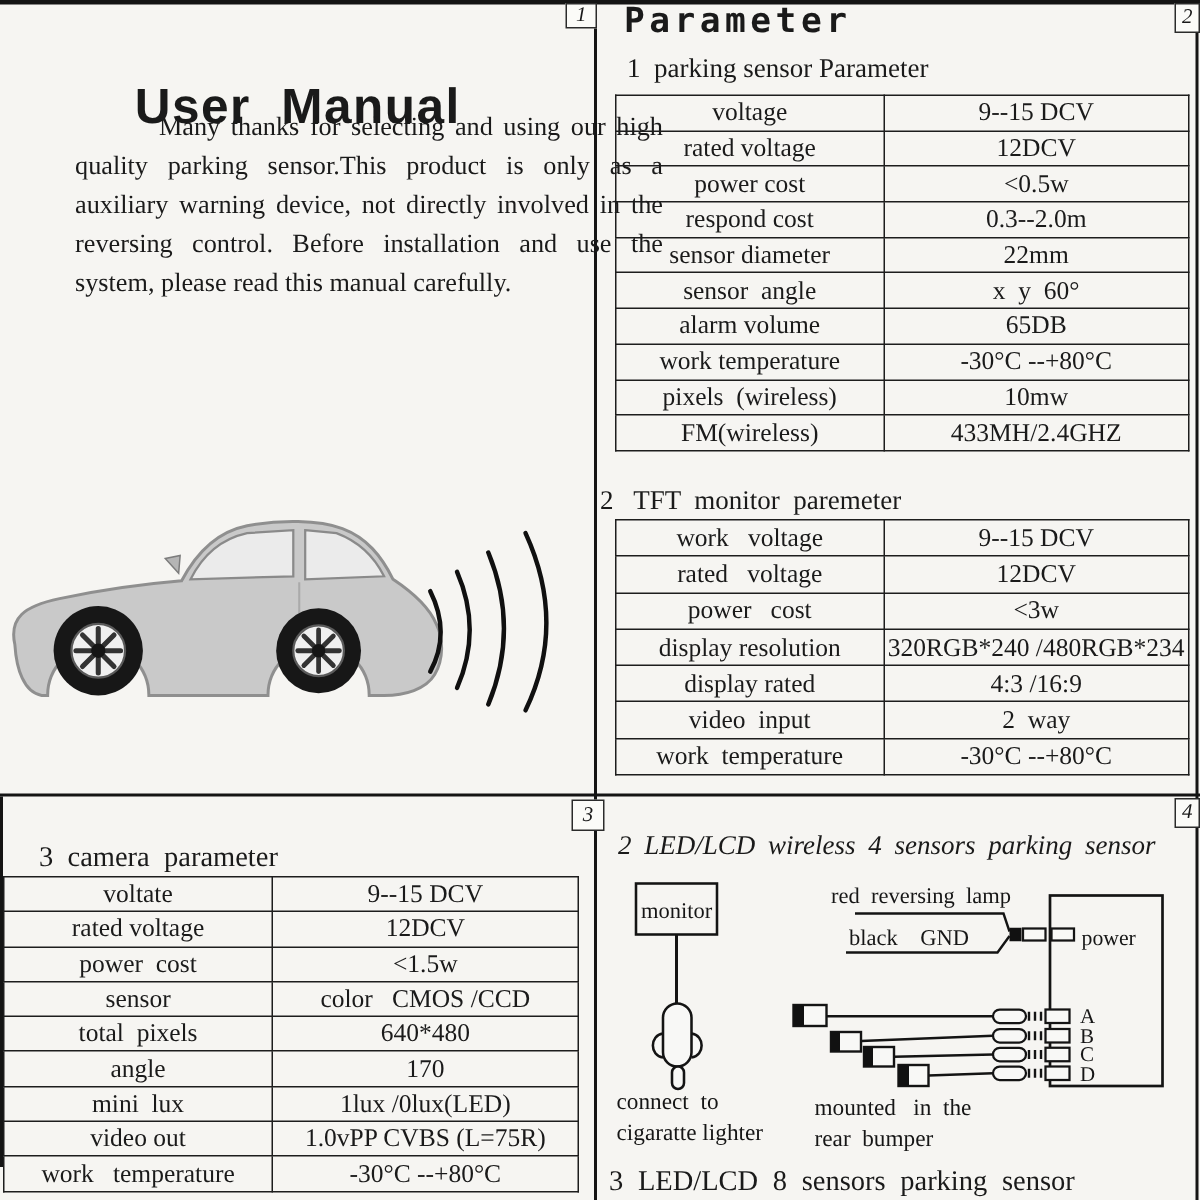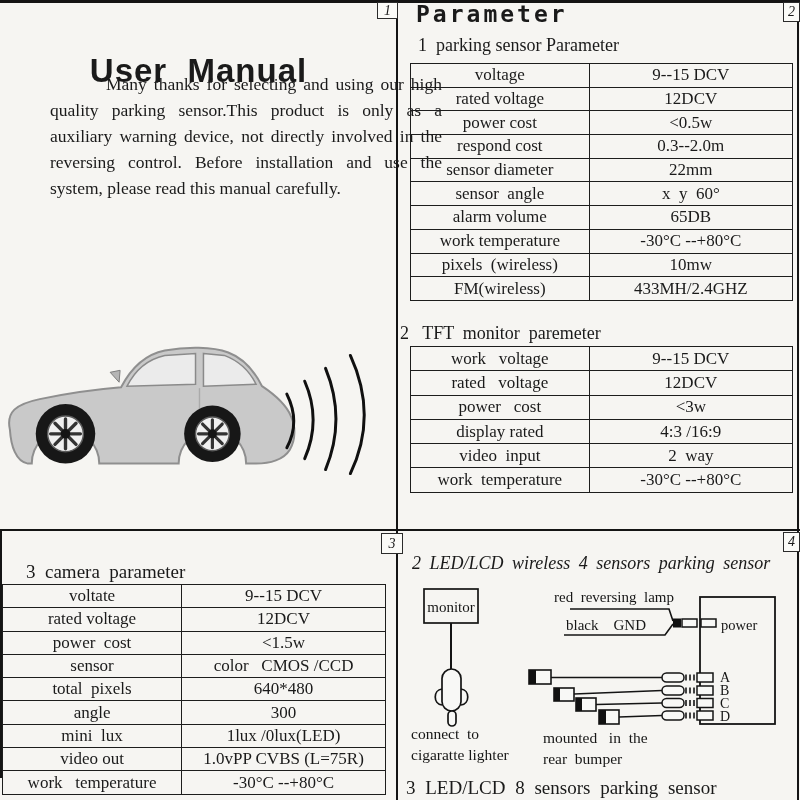--- a/index.html
+++ b/index.html
@@ -184,20 +184,24 @@
         </tr>
         <tr>
           <td>rated   voltage</td>
           <td>12DCV</td>
         </tr>
         <tr>
           <td>power   cost</td>
           <td>&lt;3w</td>
         </tr>
         <tr>
+          <td>display resolution</td>
+          <td>320RGB*240 /480RGB*234</td>
+        </tr>
+        <tr>
           <td>display rated</td>
           <td>4:3 /16:9</td>
         </tr>
         <tr>
           <td>video  input</td>
           <td>2  way</td>
         </tr>
         <tr>
           <td>work  temperature</td>
           <td>-30°C --+80°C</td>
@@ -225,21 +229,21 @@
         <tr>
           <td>sensor</td>
           <td>color   CMOS /CCD</td>
         </tr>
         <tr>
           <td>total  pixels</td>
           <td>640*480</td>
         </tr>
         <tr>
           <td>angle</td>
-          <td>300</td>
+          <td>170</td>
         </tr>
         <tr>
           <td>mini  lux</td>
           <td>1lux /0lux(LED)</td>
         </tr>
         <tr>
           <td>video out</td>
           <td>1.0vPP CVBS (L=75R)</td>
         </tr>
         <tr>

